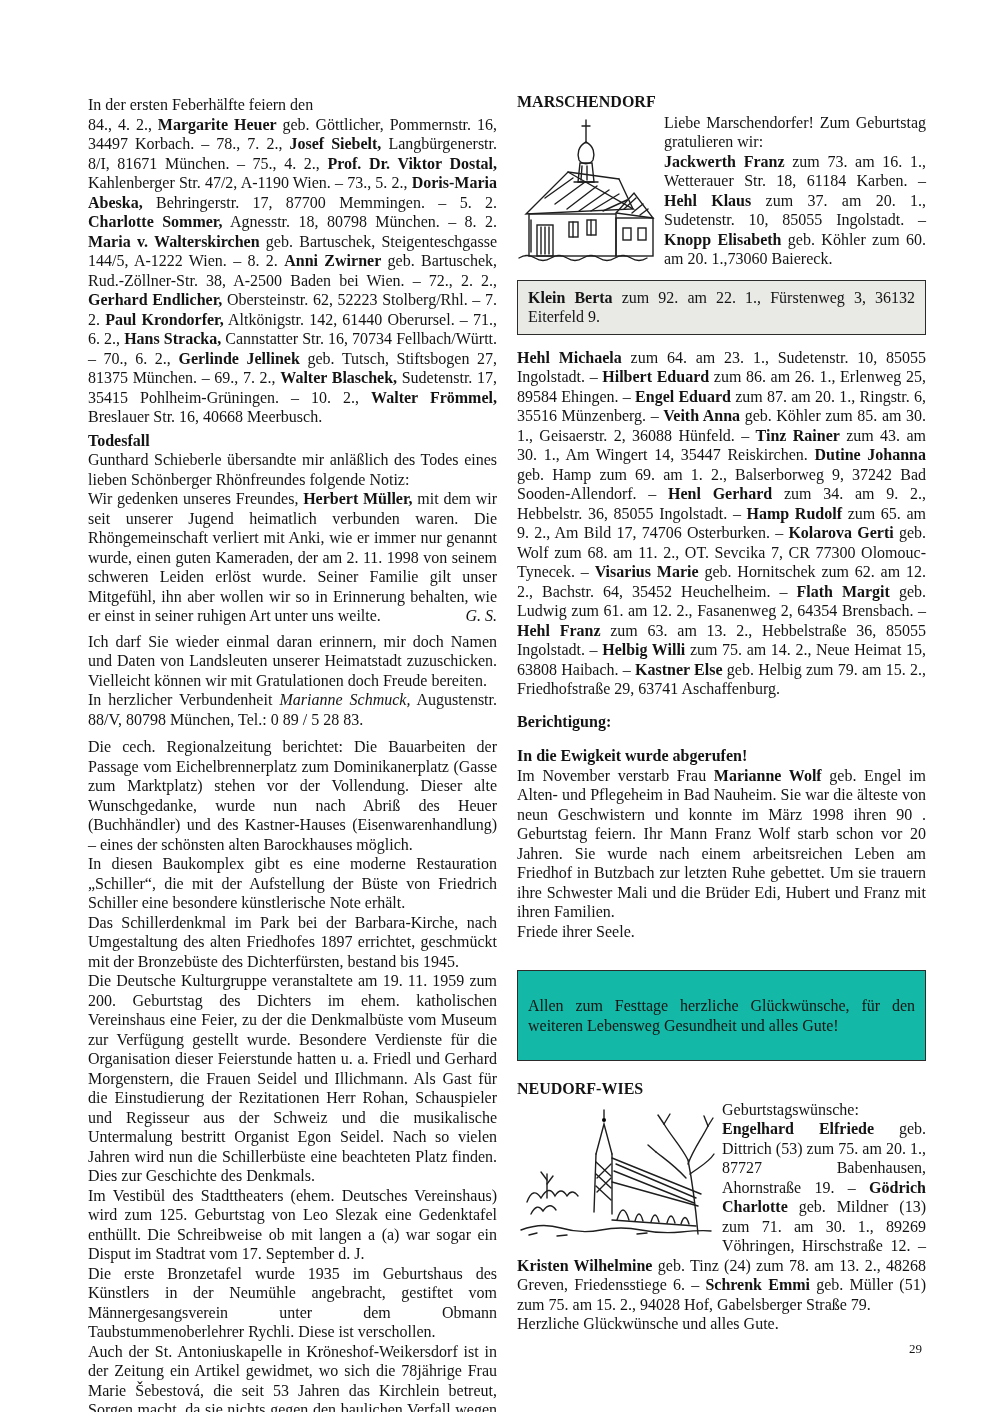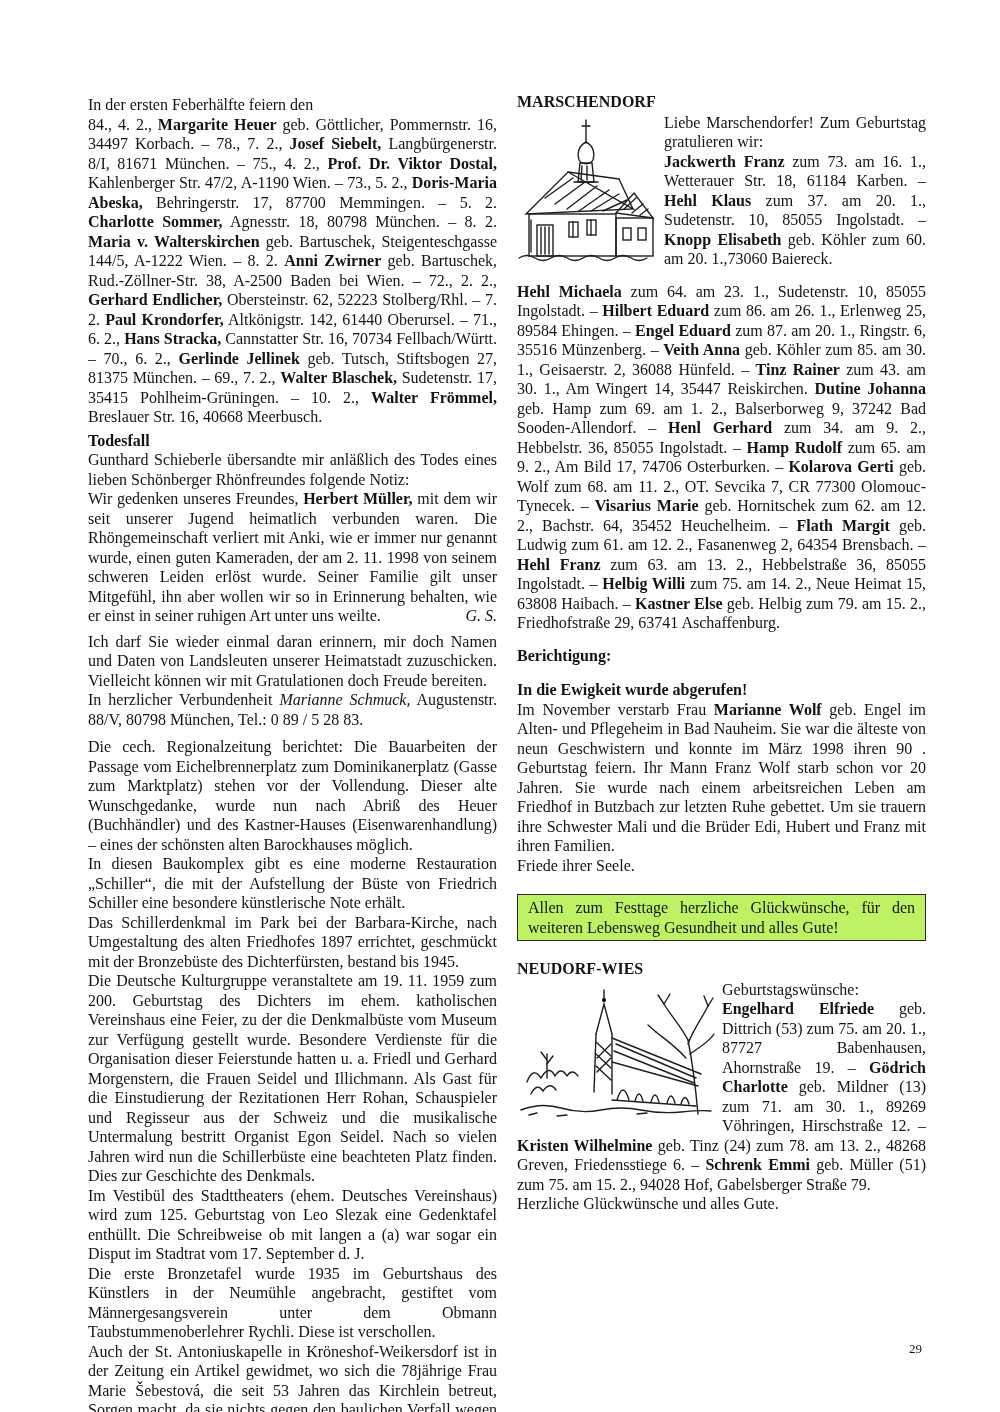--- a/index.html
+++ b/index.html
@@ -9,21 +9,21 @@
   .col-left{left:88px;top:95px;}
   .col-right{left:517px;top:92px;}
   p{margin:0;}
   .intro-line{text-align:left;}
   .head{font-weight:bold;text-align:left;margin-top:4px;}
   .center-head{font-weight:bold;text-align:left;margin:0 0 1px 0;}
   .mt6{margin-top:6px;} .mt8{margin-top:8px;}
   .mt13{margin-top:13px;} .mt15{margin-top:15px;} .mt18{margin-top:18px;}
   .sig{ text-align:right;font-style:italic;margin-top:-19.5px;}
   .graybox{border:1px solid #2c2c2c;background:#e9e9e6;padding:7px 10px;margin-top:11px;clear:both;}
-  .whitebox{border:1px solid #2c2c2c;background:#bef264;padding:3px 10px;margin-top:19px;}
+  .whitebox{border:1px solid #2c2c2c;background:#14b8a6;padding:25px 10px;margin-top:29px;}
   .church1{float:left;margin:3px 9px 2px 0;}
   .church2{float:left;margin:2px 7px 2px 0;}
   .clear{clear:both;}
   .pagenum{position:absolute;left:0;top:1341px;width:922px;text-align:right;font-size:13px;}
   svg{display:block;}
   svg path, svg line, svg polyline, svg polygon, svg rect{fill:none;stroke:#1e1e1e;stroke-width:1.4;stroke-linecap:round;}
 </style>
 </head>
 <body>
 
@@ -90,20 +90,23 @@
           <rect x="106" y="112" width="8" height="12"></rect>
           <rect x="121" y="112" width="8" height="12"></rect>
           <path d="M2 142 q8 -5 16 0 t16 0 t16 0 t16 0 t16 0 t16 0 t16 0 t16 0"></path>
           <line x1="14" y1="104" x2="14" y2="136"></line>
         </svg>
       </span>
       <p>Liebe Marschendorfer! Zum Geburtstag gratulieren wir:</p>
       <p><span style="font-weight: bold;">Jackwerth Franz</span><span> zum 73. am 16. 1., Wetterauer Str. 18, 61184 Karben. – </span><span style="font-weight: bold;">Hehl Klaus</span><span> zum 37. am 20. 1., Sudetenstr. 10, 85055 Ingolstadt. – </span><span style="font-weight: bold;">Knopp Elisabeth</span><span> geb. Köhler zum 60. am 20. 1.,73060 Baiereck.</span></p>
     </div>
 
+    <div class="graybox">
+      <p><span style="font-weight: bold;">Klein Berta</span><span> zum 92. am 22. 1., Fürstenweg 3, 36132 Eiterfeld 9.</span></p>
+    </div>
 
     <p class="mt13"><span style="font-weight: bold;">Hehl Michaela</span><span> zum 64. am 23. 1., Sudetenstr. 10, 85055 Ingolstadt. – </span><span style="font-weight: bold;">Hilbert Eduard</span><span> zum 86. am 26. 1., Erlenweg 25, 89584 Ehingen. – </span><span style="font-weight: bold;">Engel Eduard</span><span> zum 87. am 20. 1., Ringstr. 6, 35516 Münzenberg. – </span><span style="font-weight: bold;">Veith Anna</span><span> geb. Köhler zum 85. am 30. 1., Geisaerstr. 2, 36088 Hünfeld. – </span><span style="font-weight: bold;">Tinz Rainer</span><span> zum 43. am 30. 1., Am Wingert 14, 35447 Reiskirchen. </span><span style="font-weight: bold;">Dutine Johanna</span><span> geb. Hamp zum 69. am 1. 2., Balserborweg 9, 37242 Bad Sooden-Allendorf. – </span><span style="font-weight: bold;">Henl Gerhard</span><span> zum 34. am 9. 2., Hebbelstr. 36, 85055 Ingolstadt. – </span><span style="font-weight: bold;">Hamp Rudolf</span><span> zum 65. am 9. 2., Am Bild 17, 74706 Osterburken. – </span><span style="font-weight: bold;">Kolarova Gerti</span><span> geb. Wolf zum 68. am 11. 2., OT. Sevcika 7, CR 77300 Olomouc-Tynecek. – </span><span style="font-weight: bold;">Visarius Marie</span><span> geb. Hornitschek zum 62. am 12. 2., Bachstr. 64, 35452 Heuchelheim. – </span><span style="font-weight: bold;">Flath Margit</span><span> geb. Ludwig zum 61. am 12. 2., Fasanenweg 2, 64354 Brensbach. – </span><span style="font-weight: bold;">Hehl Franz</span><span> zum 63. am 13. 2., Hebbelstraße 36, 85055 Ingolstadt. – </span><span style="font-weight: bold;">Helbig Willi</span><span> zum 75. am 14. 2., Neue Heimat 15, 63808 Haibach. – </span><span style="font-weight: bold;">Kastner Else</span><span> geb. Helbig zum 79. am 15. 2., Friedhofstraße 29, 63741 Aschaffenburg.</span></p>
 
     <p class="head mt13">Berichtigung:</p>
 
     <p class="head mt15">In die Ewigkeit wurde abgerufen!</p>
     <p><span>Im November verstarb Frau </span><span style="font-weight: bold;">Marianne Wolf</span><span> geb. Engel im Alten- und Pflegeheim in Bad Nauheim. Sie war die älteste von neun Geschwistern und konnte im März 1998 ihren 90 . Geburtstag feiern. Ihr Mann Franz Wolf starb schon vor 20 Jahren. Sie wurde nach einem arbeitsreichen Leben am Friedhof in Butzbach zur letzten Ruhe gebettet. Um sie trauern ihre Schwester Mali und die Brüder Edi, Hubert und Franz mit ihren Familien.</span></p>
     <p class="intro-line">Friede ihrer Seele.</p>
 
     <div class="whitebox">

